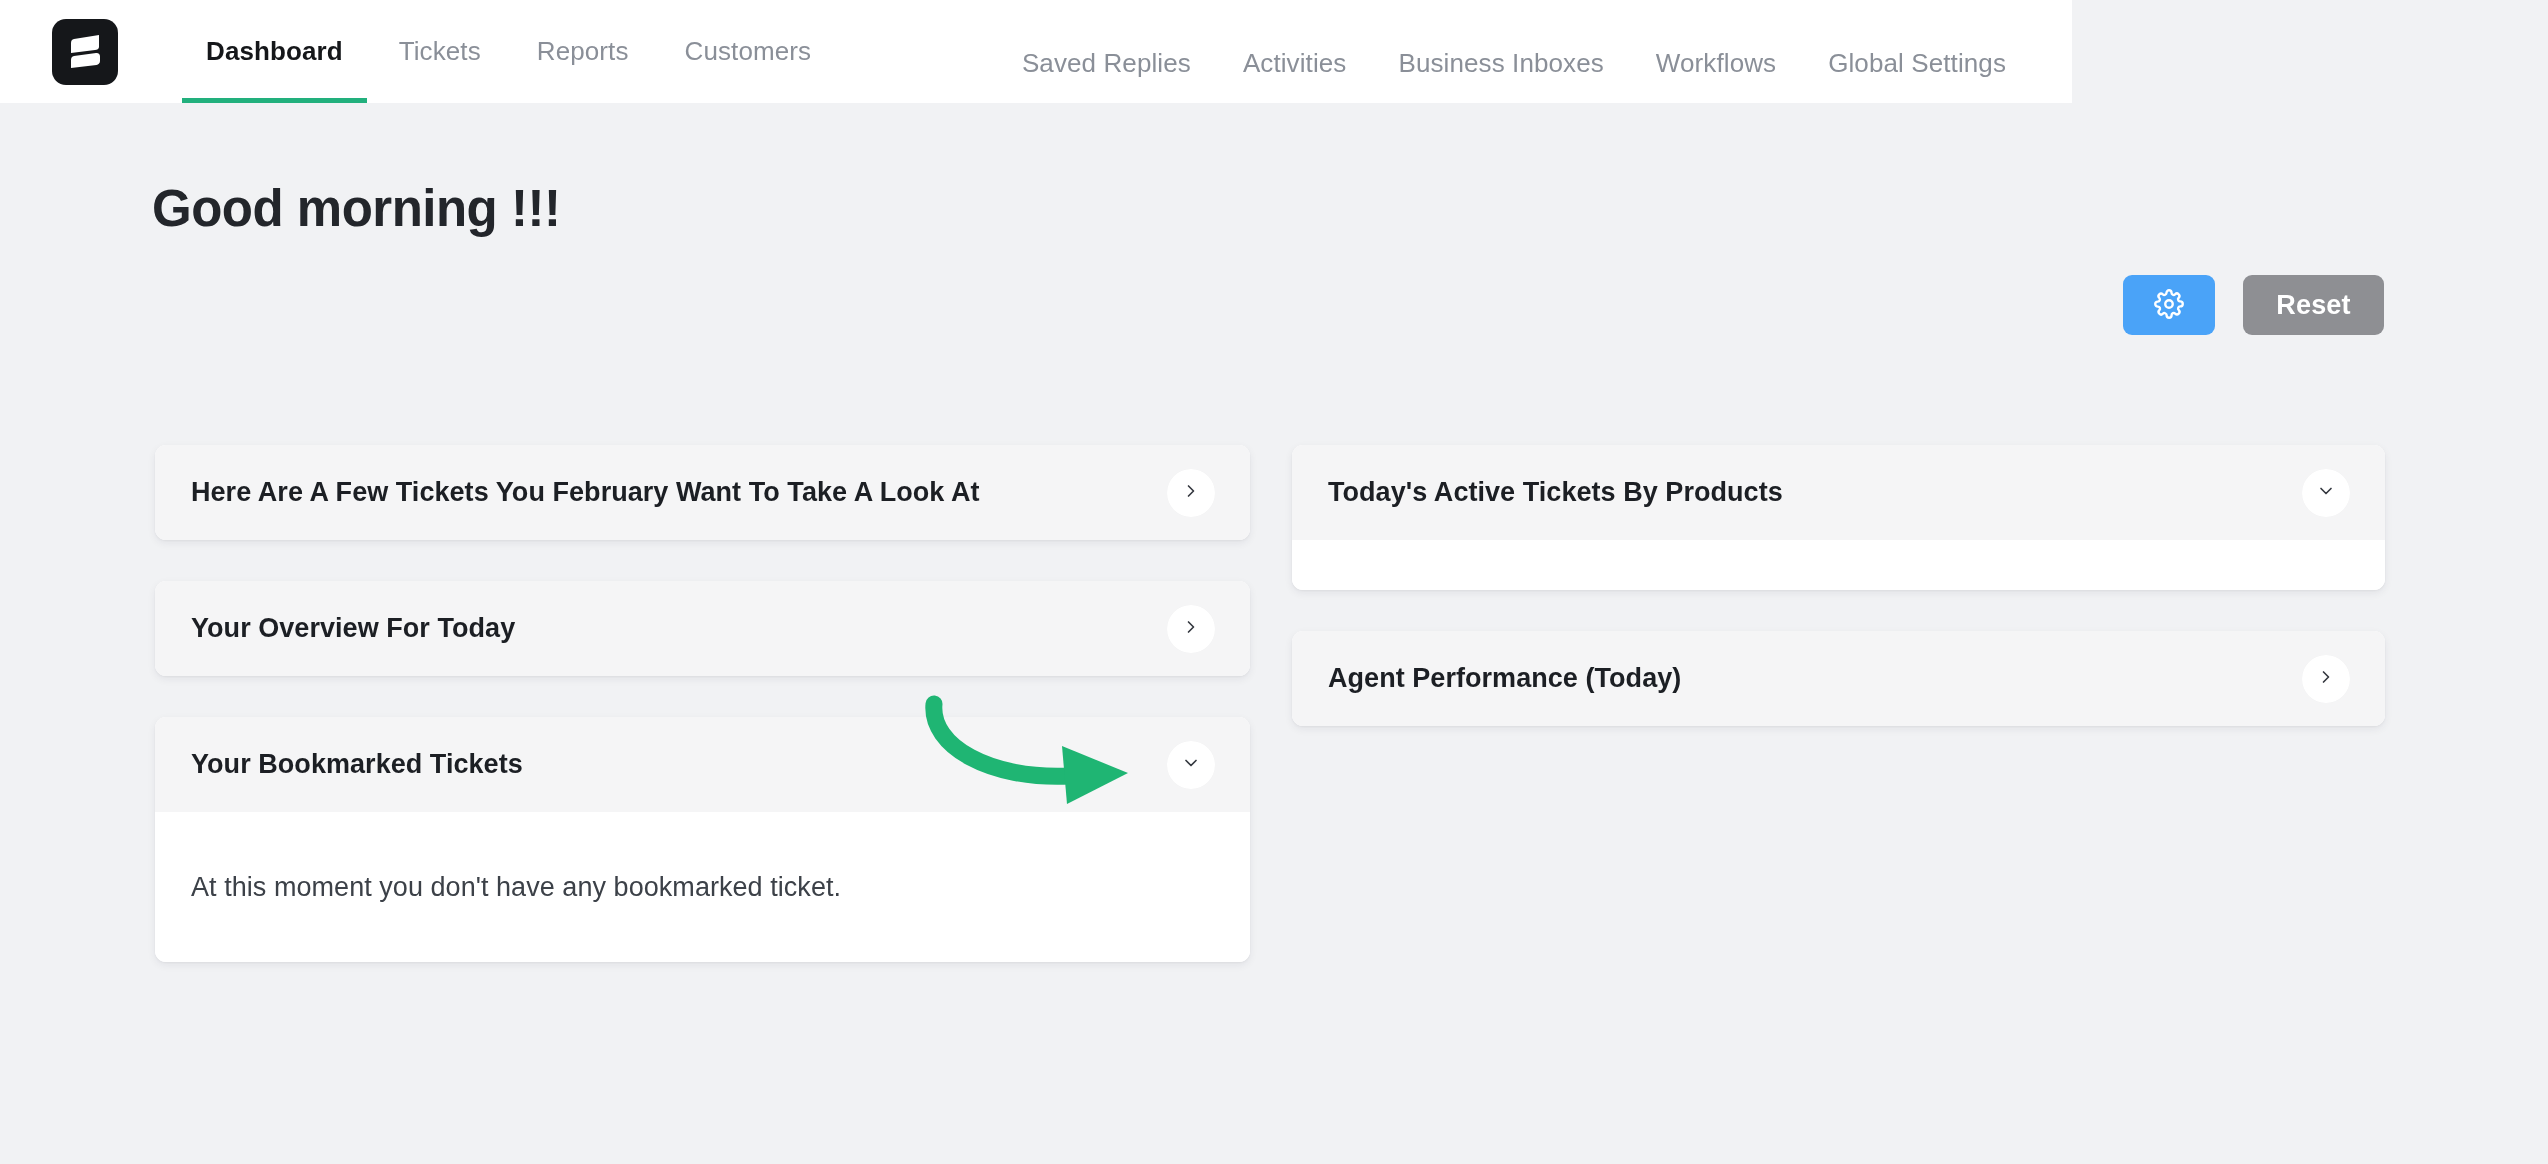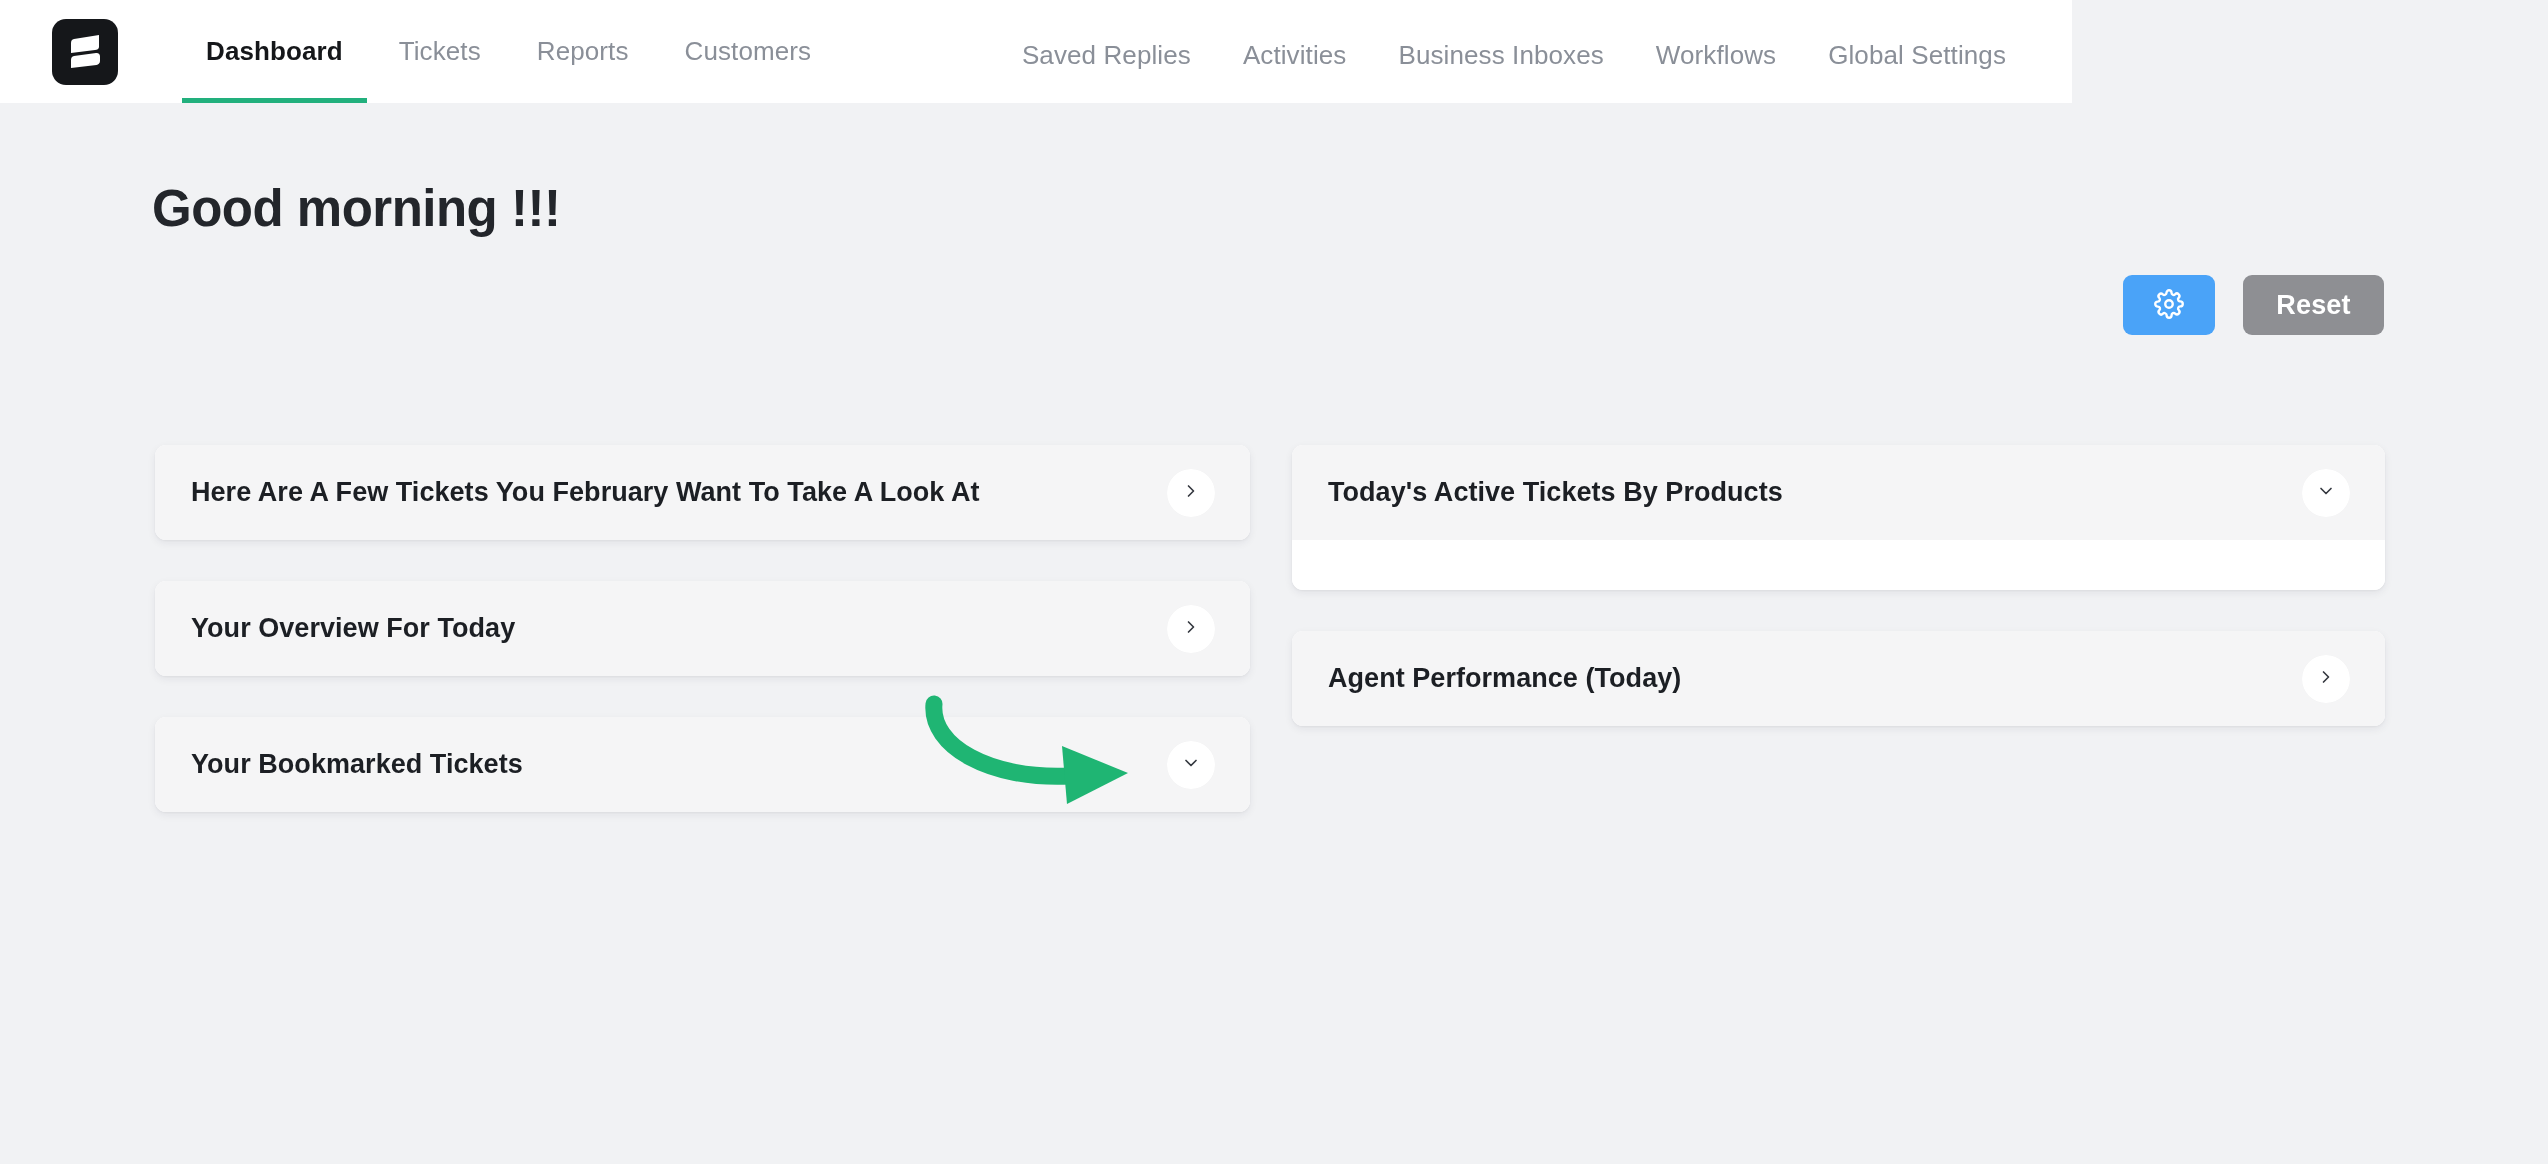--- a/index.html
+++ b/index.html
@@ -74,21 +74,21 @@
     position: absolute;
     left: 4px; right: 4px;
     bottom: 0;
     height: 5px;
     background: #22b07d;
   }
 
   .nav-right {
     position: absolute;
     right: 40px;
-    top: 4px;
+    top: 12px;
     height: 103px;
     display: flex;
     align-items: center;
   }
   .nav-right .nav-item2 {
     font-size: 26px;
     color: #8a8f98;
     padding: 0 26px;
     cursor: pointer;
     white-space: nowrap;
@@ -313,20 +313,23 @@
       <div class="card-header">
         <span class="card-title">Your Bookmarked Tickets</span>
         <button class="chev-btn">
           <span>
             <svg width="20" height="20" viewBox="0 0 24 24" fill="none" stroke="#34383f" stroke-width="2" stroke-linecap="round" stroke-linejoin="round" aria-hidden="true">
               <polyline points="6 9 12 15 18 9"></polyline>
             </svg>
           </span>
         </button>
       </div>
+      <div class="card-body bookmark-body">
+        <span class="body-text">At this moment you don't have any bookmarked ticket.</span>
+      </div>
     </div>
 
   </div>
 
   <div class="col-right">
 
     <div class="card">
       <div class="card-header">
         <span class="card-title">Today's Active Tickets By Products</span>
         <button class="chev-btn">

